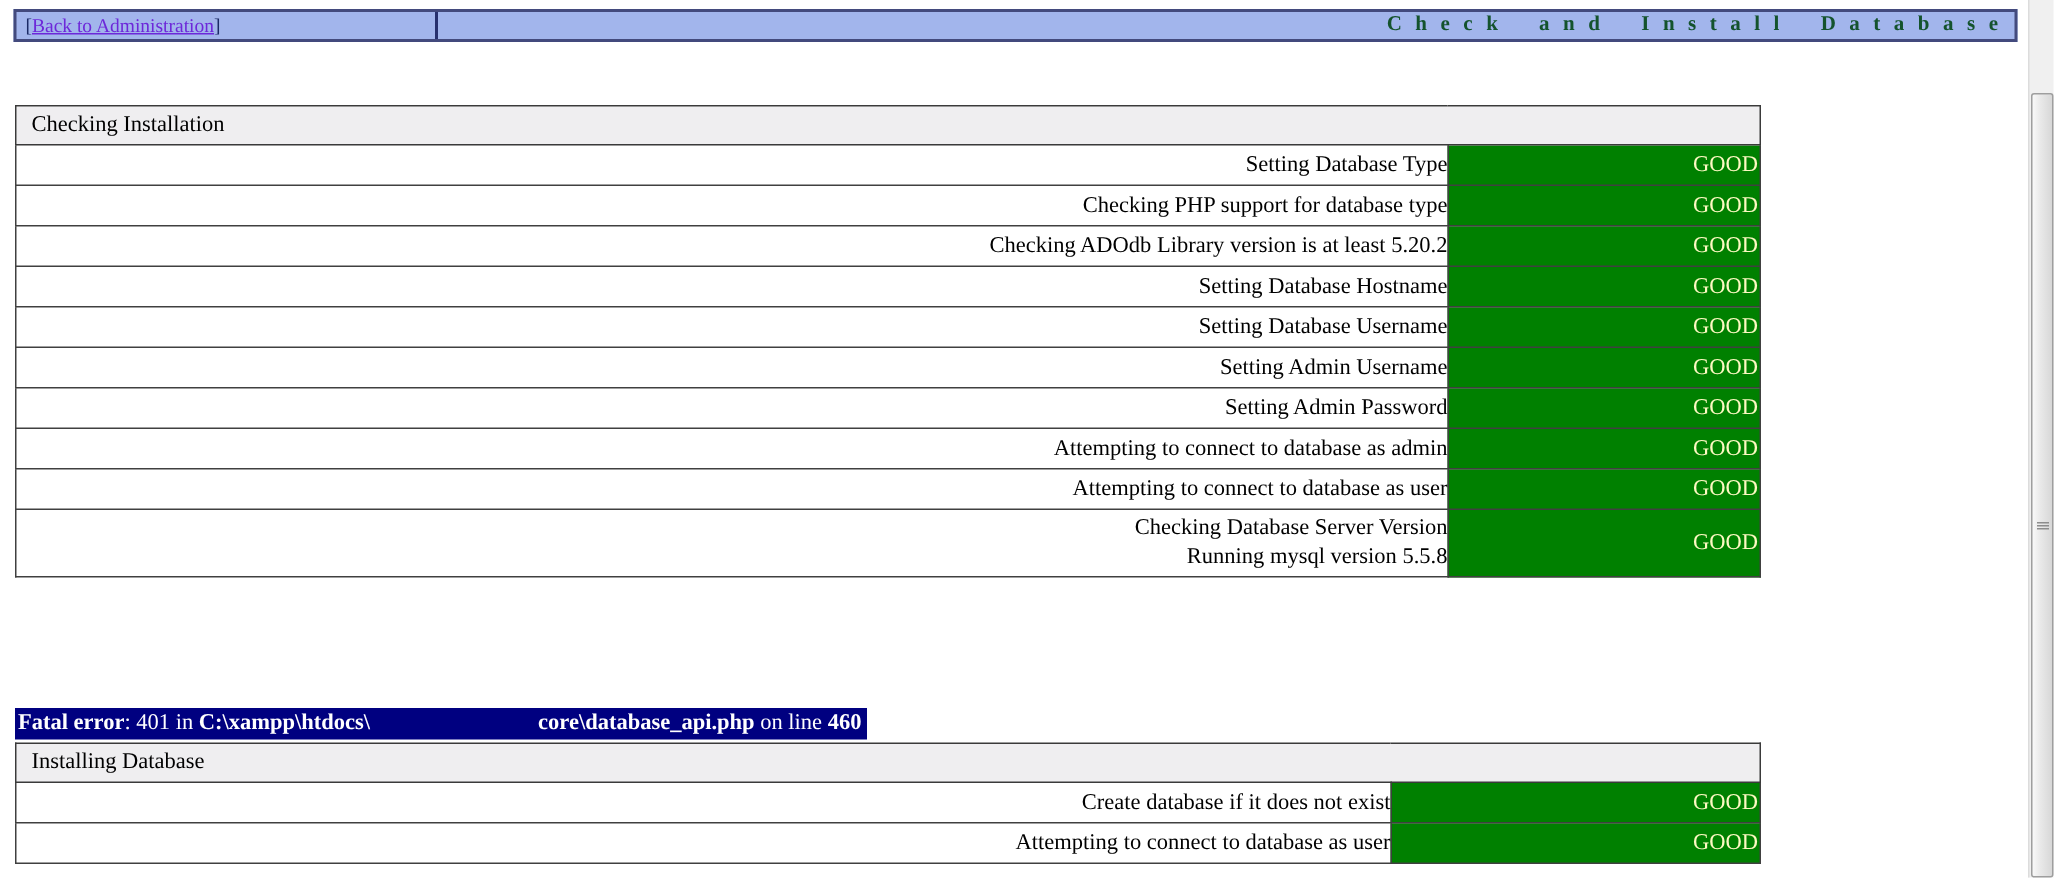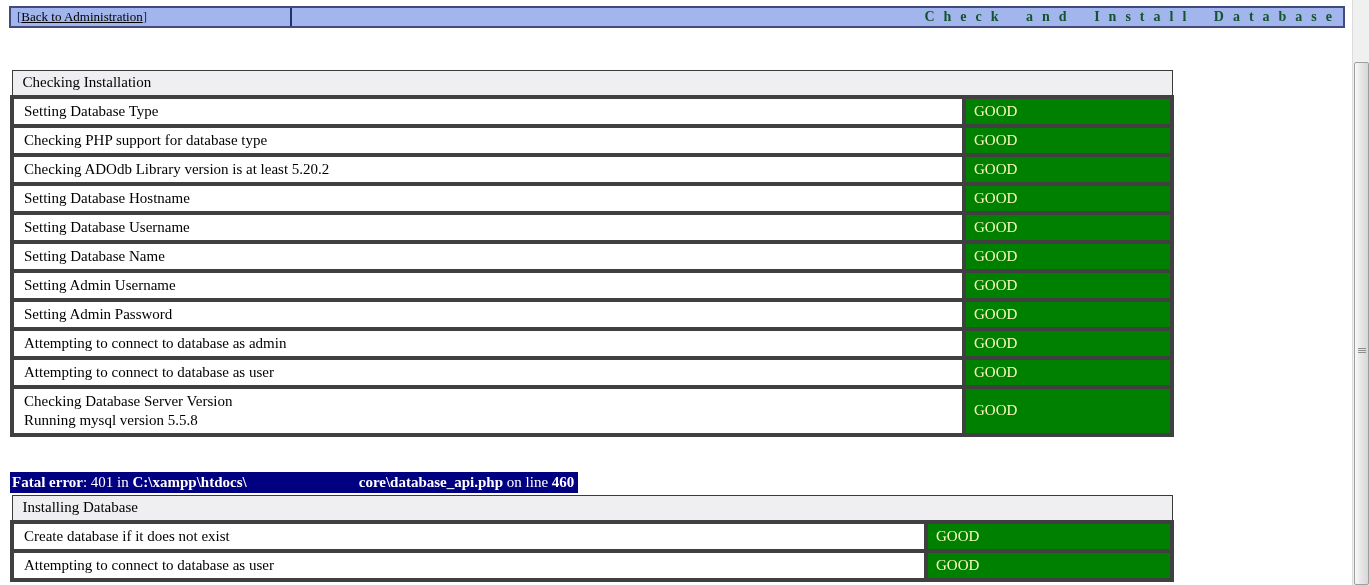--- a/index.html
+++ b/index.html
@@ -20,21 +20,21 @@
     position:absolute;top:6px;left:9px;width:1336px;height:22px;
     background:var(--header-bar-bg);
     border:2px solid #434a7d;display:flex;align-items:stretch;
   }
   .titlebar .nav-cell{
     width:281px;border-right:2px solid #27306e;
     display:flex;align-items:center;padding-left:6px;
     font-size:13px;white-space:nowrap;
   }
   .titlebar .bracket{color:#1b2a66;}
-  .titlebar a.backlink{color:#000000;text-decoration:underline;cursor:pointer;}
+  .titlebar a.backlink{color:#6d28d9;text-decoration:underline;cursor:pointer;}
   .titlebar .title-cell{
     flex:1;display:flex;align-items:center;justify-content:flex-end;
     overflow:hidden;padding-right:2px;
     font-size:14px;font-weight:bold;color:#14532d;
     letter-spacing:9px;word-spacing:6px;white-space:nowrap;
   }
 
   
   table.checks{
     position:absolute;left:10px;width:1164px;
@@ -42,21 +42,21 @@
     border:1px solid #3a3a3a;
     font-size:15px;
   }
   table.checks th{
     background:var(--table-header-bg);
     font-weight:normal;text-align:left;
     height:26px;padding:2px 0 2px 10px;
     border:1px solid #3a3a3a;
   }
   table.checks td{
-    border:4px solid #404040;vertical-align:middle;
+    border:1px solid #404040;vertical-align:middle;text-align:right;
   }
   table.checks td.desc{
     background:#fff;padding:3px 0 3px 10px;height:27px;line-height:19px;
   }
   table.checks td.status{
     background:var(--status-good-bg);color:#fef9c3;
     padding-left:8px;
   }
   table.t0{top:70px;}
   table.t1{top:495px;padding-left:42px;}
@@ -142,26 +142,20 @@
         <td class="status">GOOD</td>
       </tr>
       <tr>
         <td class="desc">
           <div>Setting Database Username</div>
         </td>
         <td class="status">GOOD</td>
       </tr>
       <tr>
         <td class="desc">
-          <div>Setting Database Name</div>
-        </td>
-        <td class="status">GOOD</td>
-      </tr>
-      <tr>
-        <td class="desc">
           <div>Setting Admin Username</div>
         </td>
         <td class="status">GOOD</td>
       </tr>
       <tr>
         <td class="desc">
           <div>Setting Admin Password</div>
         </td>
         <td class="status">GOOD</td>
       </tr>

